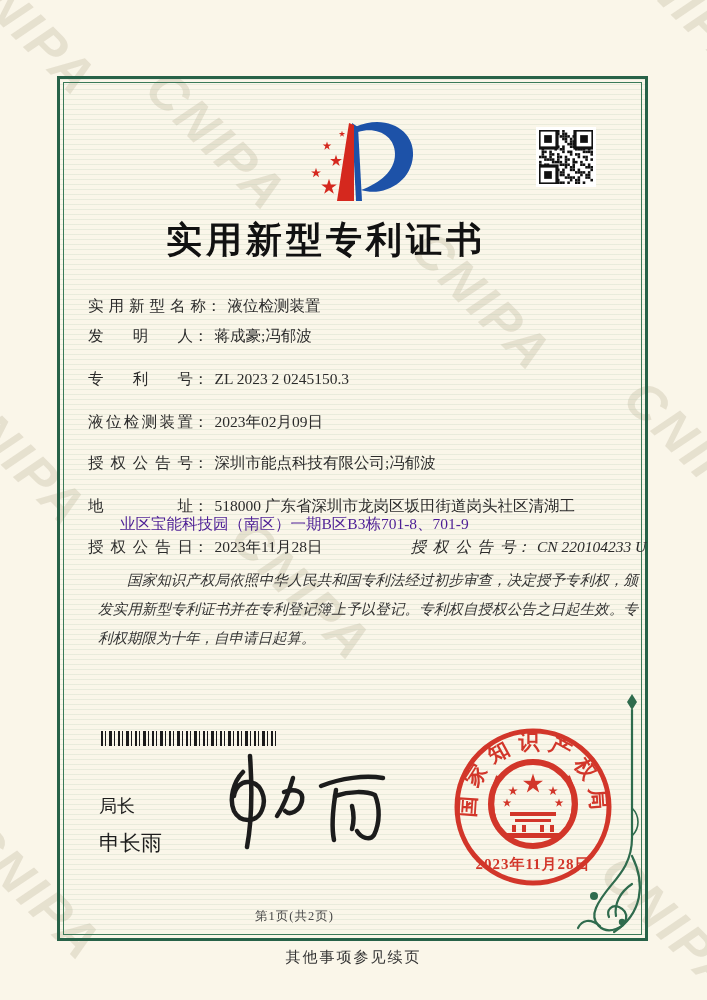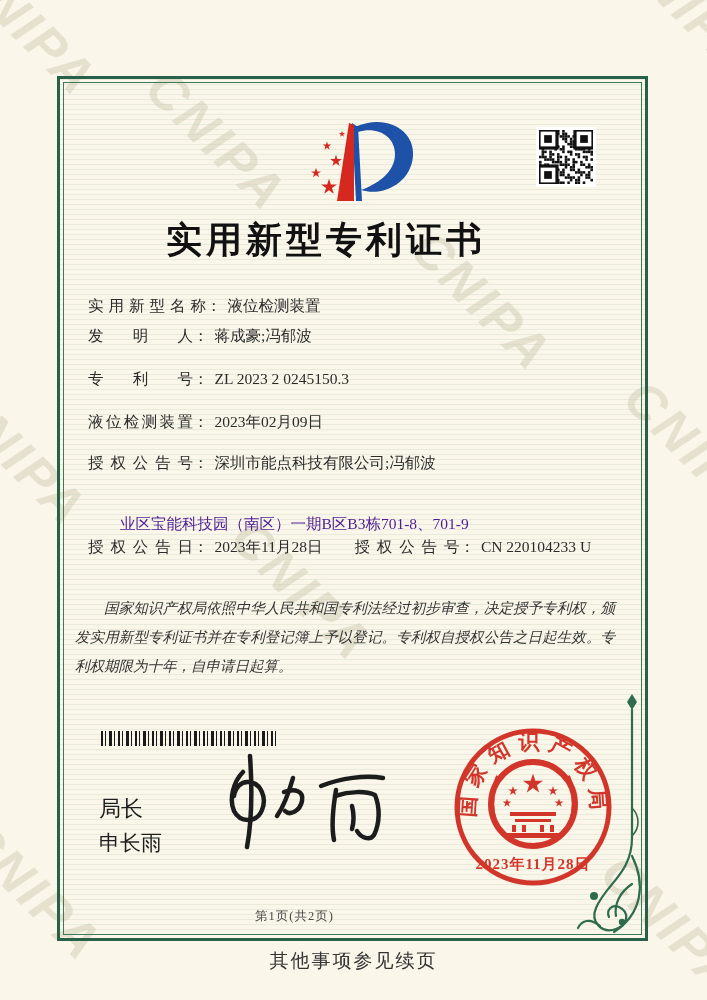--- a/index.html
+++ b/index.html
@@ -23,34 +23,34 @@
   .cert-no{left:95px;top:119px;font-size:15px;letter-spacing:1.5px;color:#4d4d4d;}
   .title{left:0;top:216px;width:652px;text-align:center;font-size:36px;font-weight:bold;
          letter-spacing:4px;color:#111;}
 
   .row{left:88px;font-size:15.5px;color:#2b2b2b;white-space:nowrap;}
   .row .label{display:inline-block;width:105px;text-align:justify;text-align-last:justify;
               -moz-text-align-last:justify;vertical-align:bottom;}
   .row .label.wide{width:118px;margin-top:13px;}
   .row .colon{display:inline-block;margin-right:6px;}
   .addr2{left:120px;font-size:15.5px;color:#4c1d95;white-space:nowrap;}
-  .pair2{display:inline-block;margin-left:32px;}
-
-  .paras{left:75px;top:566px;width:540px;font-size:14.5px;line-height:29px;
-         font-style:italic;color:#333;text-align:justify;z-index:2;position:absolute;margin-top:28px;}
+  .pair2{display:inline-block;margin-left:88px;font-style:italic;}
+
+  .paras{left:98px;top:566px;width:540px;font-size:14.5px;line-height:29px;
+         font-style:italic;color:#333;text-align:justify;z-index:2;position:absolute;}
   .paras p{margin:0 0 4px 0;text-indent:2em;}
 
   .barcode{left:101px;top:731px;width:177px;height:15px;
      background:repeating-linear-gradient(90deg,#1a1a1a 0 2px,transparent 2px 4px,#1a1a1a 4px 5px,transparent 5px 8px,#1a1a1a 8px 11px,transparent 11px 13px,#1a1a1a 13px 14px,transparent 14px 17px);}
 
-  .sig-title{left:99px;top:794px;font-size:22px;color:#1d1d1d;}
+  .sig-title{left:99px;top:794px;font-size:18px;color:#1d1d1d;}
   .sig-name{left:99px;top:829px;font-size:21px;color:#1d1d1d;}
 
   .footer-page{left:0;top:908px;width:589px;text-align:center;font-size:12.5px;color:#474747;letter-spacing:1px;}
-  .note{left:0;top:948px;width:707px;text-align:center;font-size:19px;color:#333;letter-spacing:2px;}
+  .note{left:0;top:948px;width:707px;text-align:center;font-size:15px;color:#333;letter-spacing:2px;}
 
   .qr{left:536px;top:127px;width:54px;height:54px;background:#fff;padding:3px;}
   .qr svg{display:block;width:100%;height:100%;fill:#111;}
 
   .logo{left:283px;top:111px;width:140px;height:96px;}
   .seal{left:452px;top:726px;width:162px;height:162px;opacity:0.93;}
   .signature{left:205px;top:750px;width:190px;height:100px;}
   .ornament{left:570px;top:688px;width:76px;height:250px;}
 </style>
 </head>
@@ -252,20 +252,23 @@
   </div>
   <div class="abs row" style="top:369px">
     <span class="label">专利号</span><span class="colon">：</span><span>ZL 2023 2 0245150.3</span>
   </div>
   <div class="abs row" style="top:412px">
     <span class="label">液位检测装置</span><span class="colon">：</span><span>2023年02月09日</span>
   </div>
   <div class="abs row" style="top:453px">
     <span class="label">授权公告号</span><span class="colon">：</span><span>深圳市能点科技有限公司;冯郁波</span>
   </div>
+  <div class="abs row" style="top:496px">
+    <span class="label">地址</span><span class="colon">：</span><span>518000 广东省深圳市龙岗区坂田街道岗头社区清湖工</span>
+  </div>
   <div class="abs addr2" style="top:514px">业区宝能科技园（南区）一期B区B3栋701-8、701-9</div>
   <div class="abs row" style="top:537px">
     <span class="label">授权公告日</span><span class="colon">：</span><span>2023年11月28日</span><span class="pair2"><span class="label">授权公告号</span><span class="colon">：</span><span>CN 220104233 U</span></span>
   </div>
 
   <div class="paras">
     <p>国家知识产权局依照中华人民共和国专利法经过初步审查，决定授予专利权，颁发实用新型专利证书并在专利登记簿上予以登记。专利权自授权公告之日起生效。专利权期限为十年，自申请日起算。</p>
   </div>
 
   <div class="abs barcode"></div>

